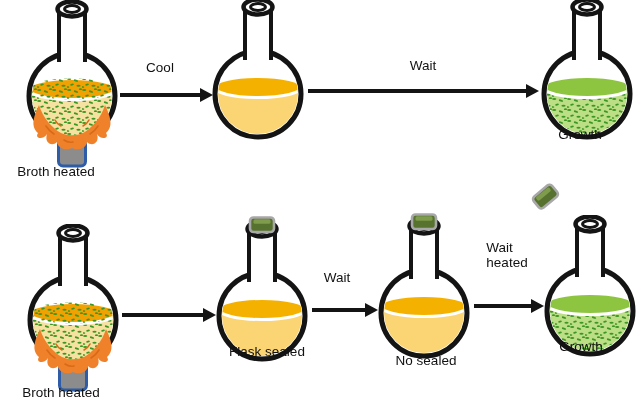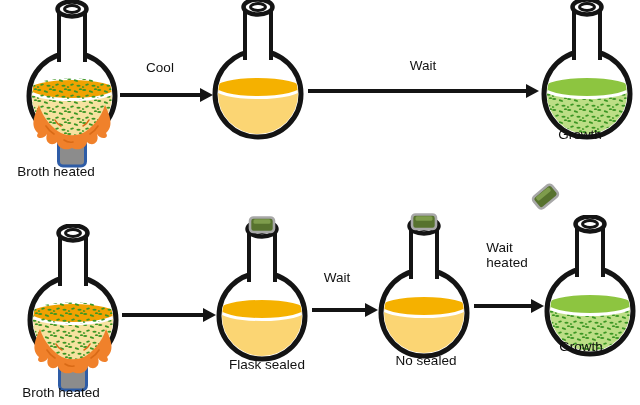--- a/index.html
+++ b/index.html
@@ -130,21 +130,21 @@
     <div class="shaft"></div>
     <div class="head"></div>
   </div>
 
   <svg class="flask-svg" style="left:212px;top:220px" width="100" height="145">
     <use href="#sym-flask-yellow"></use>
   </svg>
   <svg class="cap-svg" style="left:248px;top:214px" width="28" height="20">
     <use href="#sym-cap"></use>
   </svg>
-  <div class="label" style="left:267px;top:357px">Flask sealed</div>
+  <div class="label" style="left:267px;top:344px">Flask sealed</div>
 
   <div class="arrow" style="left:312px;top:303px;width:66px">
     <div class="shaft"></div>
     <div class="head"></div>
   </div>
   <div class="label" style="left:337px;top:270px">Wait</div>
 
   <svg class="flask-svg" style="left:374px;top:217px" width="100" height="145">
     <use href="#sym-flask-yellow"></use>
   </svg>

